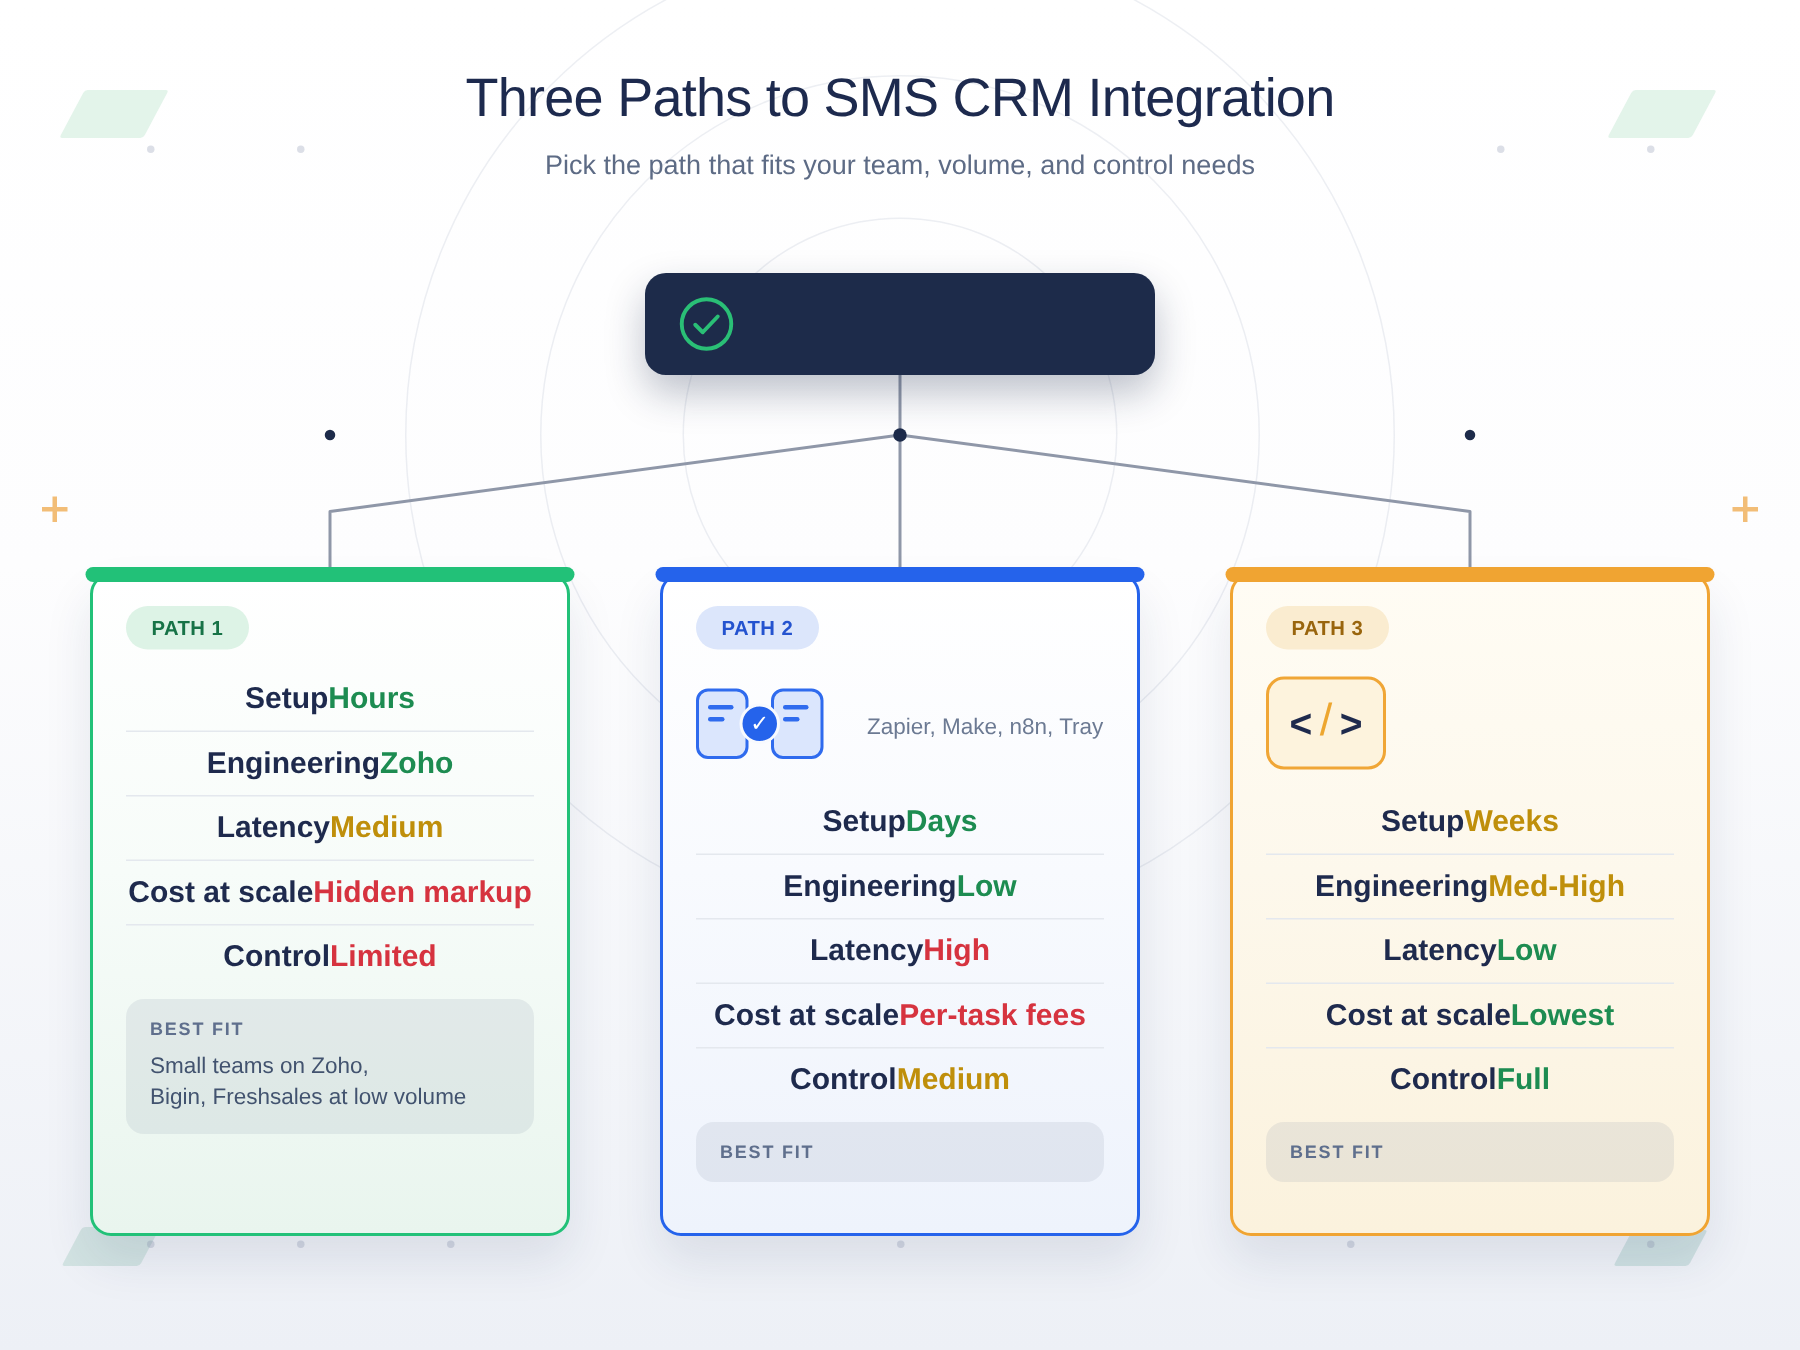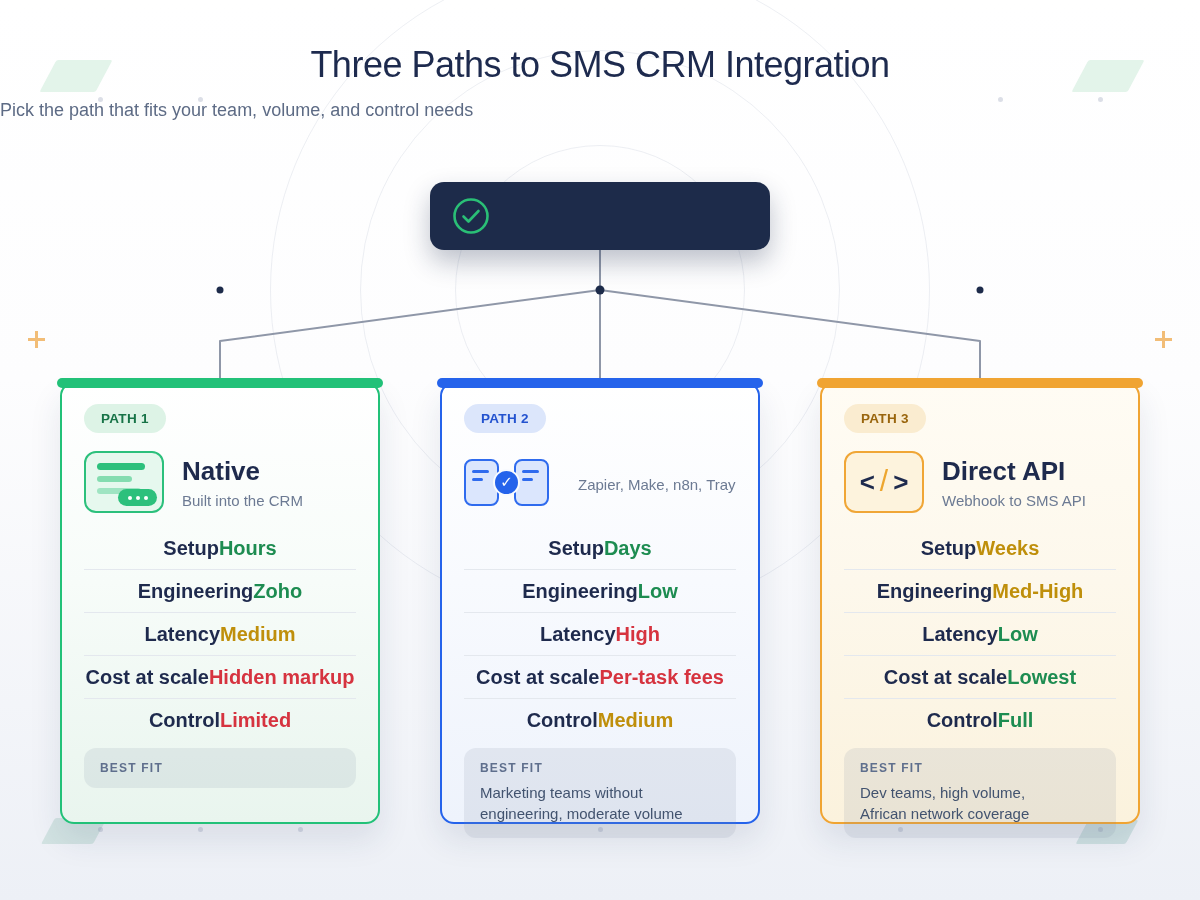--- a/index.html
+++ b/index.html
@@ -24,21 +24,21 @@
   .plus { position:absolute; width:17px; height:17px; z-index:0; }
   .plus::before, .plus::after { content:""; position:absolute; background:#f2bd77; }
   .plus::before { left:0; right:0; top:7px; height:3px; }
   .plus::after  { top:0; bottom:0; left:7px; width:3px; }
   .plus-l { left:28px; top:331px; }
   .plus-r { left:1155px; top:331px; }
 
   
   .page-title { position:absolute; top:44px; left:0; right:0; text-align:center;
     font-size:36px; font-weight:400; letter-spacing:-0.5px; color:#1d2a4e; z-index:2; }
-  .page-subtitle { position:absolute; top:100px; left:0; right:0; 
+  .page-subtitle { position:absolute; top:100px; left:0; right:0; text-align:center;
     font-size:18px; color:#5d6b85; z-index:2; }
 
   
   .event-badge { position:absolute; left:430px; top:182px; width:340px; height:68px;
     background:#1d2b4a; border-radius:14px; display:flex; align-items:center;
     padding-left:22px; gap:17px; z-index:2; box-shadow:0 12px 26px rgba(20,35,70,0.28); }
   .event-title { font-size:20px; font-weight:700; color:#ffffff; }
   .event-sub { font-size:14.5px; color:#a8b2c7; margin-top:4px; }
 
   
@@ -149,36 +149,20 @@
   <svg width="38" height="38" viewBox="0 0 38 38">
     <circle cx="19" cy="19" r="16.5" fill="none" stroke="#2abf76" stroke-width="2.6"></circle>
     <path d="M11.5 19.5 L16.5 24.5 L26.5 14" fill="none" stroke="#2abf76" stroke-width="2.6" stroke-linecap="round" stroke-linejoin="round"></path>
   </svg>
 </div>
 
 <div class="card card-1">
   <div class="card-bar"></div>
   <div class="card-body">
     <span class="path-pill">PATH 1</span>
-    <div class="card-head">
-      <div class="icon-native">
-        <span class="b1"></span>
-          <span class="b2"></span>
-          <span class="b3"></span>
-        <span class="pill">
-            <i></i>
-            <i></i>
-            <i></i>
-          </span>
-      </div>
-      <div>
-        <div class="card-title">Native</div>
-        <div class="card-sub">Built into the CRM</div>
-      </div>
-    </div>
     <div class="rows">
       <div class="row">
         <span class="lbl">Setup</span>
         <span class="val" style="color: rgb(29, 140, 81);">Hours</span>
       </div>
       <div class="row">
         <span class="lbl">Engineering</span>
         <span class="val" style="color: rgb(29, 140, 81);">Zoho</span>
       </div>
       <div class="row">
@@ -189,20 +173,22 @@
         <span class="lbl">Cost at scale</span>
         <span class="val" style="color: rgb(214, 51, 63);">Hidden markup</span>
       </div>
       <div class="row">
         <span class="lbl">Control</span>
         <span class="val" style="color: rgb(214, 51, 63);">Limited</span>
       </div>
     </div>
     <div class="bestfit">
       <div class="bf-label">BEST FIT</div>
+      <div class="bf-text">Small teams on Zoho,
+Bigin, Freshsales at low volume</div>
     </div>
   </div>
 </div>
 
 <div class="card card-2">
   <div class="card-bar"></div>
   <div class="card-body">
     <span class="path-pill">PATH 2</span>
     <div class="card-head">
       <div class="icon-ipaas">
@@ -237,40 +223,34 @@
         <span class="lbl">Cost at scale</span>
         <span class="val" style="color: rgb(214, 51, 63);">Per-task fees</span>
       </div>
       <div class="row">
         <span class="lbl">Control</span>
         <span class="val" style="color: rgb(191, 143, 11);">Medium</span>
       </div>
     </div>
     <div class="bestfit">
       <div class="bf-label">BEST FIT</div>
-      <div class="bf-text">Marketing teams without
-engineering, moderate volume</div>
     </div>
   </div>
 </div>
 
 <div class="card card-3">
   <div class="card-bar"></div>
   <div class="card-body">
     <span class="path-pill">PATH 3</span>
     <div class="card-head">
       <div class="icon-code">
         <span>&lt;</span>
           <span class="slash">/</span>
           <span>&gt;</span>
       </div>
-      <div>
-        <div class="card-title">Direct API</div>
-        <div class="card-sub">Webhook to SMS API</div>
-      </div>
     </div>
     <div class="rows">
       <div class="row">
         <span class="lbl">Setup</span>
         <span class="val" style="color: rgb(191, 143, 11);">Weeks</span>
       </div>
       <div class="row">
         <span class="lbl">Engineering</span>
         <span class="val" style="color: rgb(191, 143, 11);">Med-High</span>
       </div>
@@ -282,17 +262,15 @@
         <span class="lbl">Cost at scale</span>
         <span class="val" style="color: rgb(29, 140, 81);">Lowest</span>
       </div>
       <div class="row">
         <span class="lbl">Control</span>
         <span class="val" style="color: rgb(29, 140, 81);">Full</span>
       </div>
     </div>
     <div class="bestfit">
       <div class="bf-label">BEST FIT</div>
-      <div class="bf-text">Dev teams, high volume,
-African network coverage</div>
     </div>
   </div>
 </div>
 
 </body></html>

